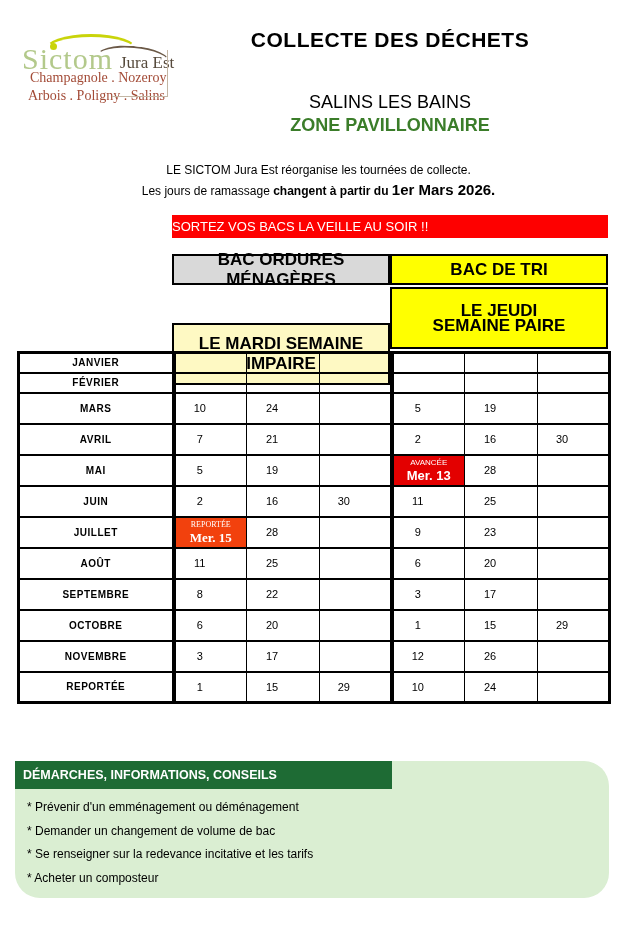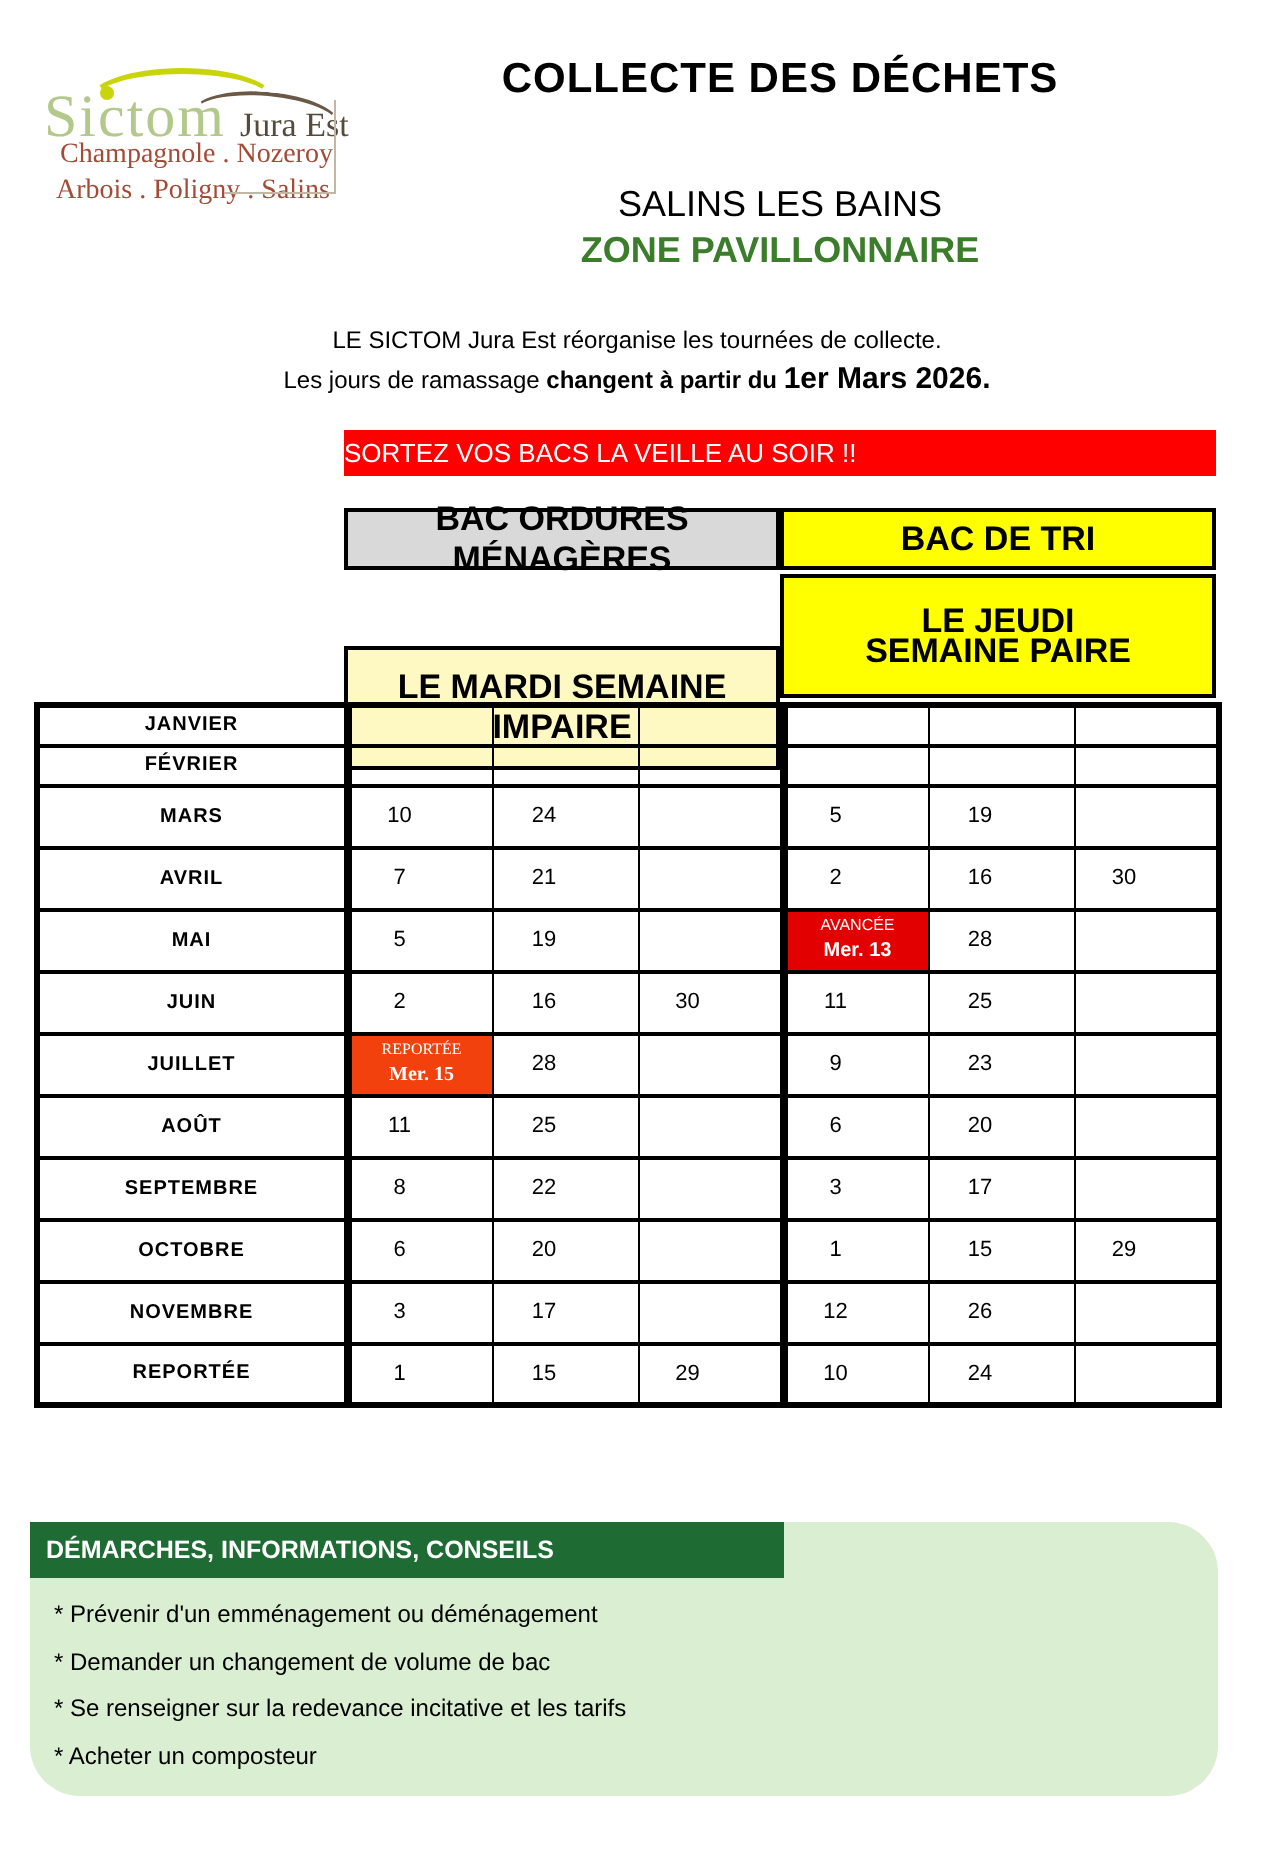--- a/index.html
+++ b/index.html
@@ -53,21 +53,21 @@
   .sched{left:17px;top:351px;border-collapse:collapse;table-layout:fixed;border:3px solid #000;}
   .sched td{border:solid #000;border-width:2px 1px;padding:0;text-align:center;font-size:11px;vertical-align:middle;overflow:hidden;}
   .sched td:nth-child(2),.sched td:nth-child(5){border-left-width:4px;}
   .sched tr{height:31px;}
   .sched tr.short{height:20px;}
   .sched td.month{font-weight:bold;font-size:10px;letter-spacing:.5px;}
   .sched .dv{display:inline-block;margin-right:22px;}
   .sched td.special{background:var(--avancee-red);color:#fff;}
   .sched td.special.reportee{background:var(--reportee-orange);font-family:Liberation Serif, serif;}
   .sched td.special .note{font-size:8px;line-height:10px;padding-top:2px;}
-  .sched td.special .day{font-size:10px;font-weight:bold;line-height:15px;padding-bottom:2px;}
+  .sched td.special .day{font-size:13px;font-weight:bold;line-height:15px;padding-bottom:2px;}
 
   
   .info-panel{left:15px;top:761px;width:594px;height:137px;background:var(--panel-green-light);border-radius:25px;}
   .info-header{width:377px;height:28px;background:var(--panel-green-dark);color:#fff;font-weight:bold;
     font-size:12.5px;line-height:28px;padding-left:8px;box-sizing:border-box;}
   .info-list{padding:11px 0 0 12px;}
   .info-item{font-size:12px;margin-bottom:9.5px;}
 </style>
 </head>
 <body>

